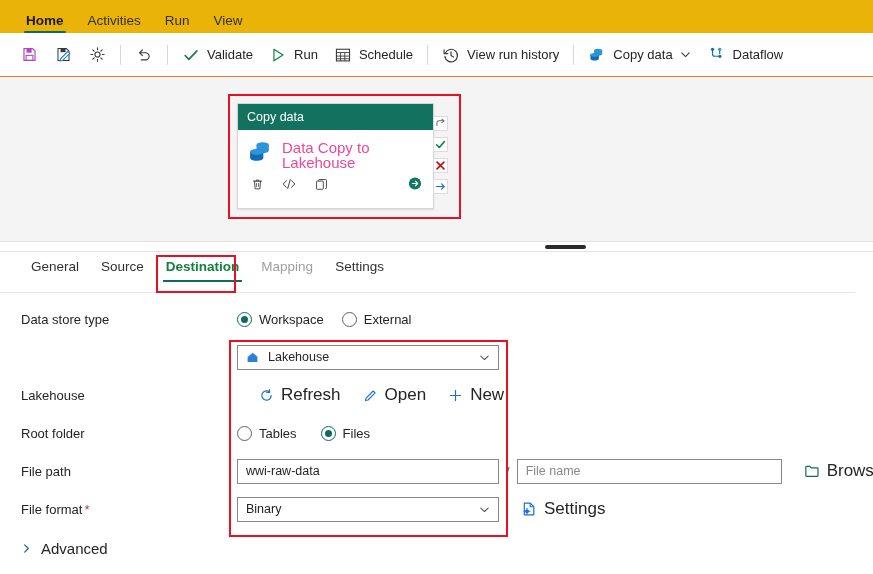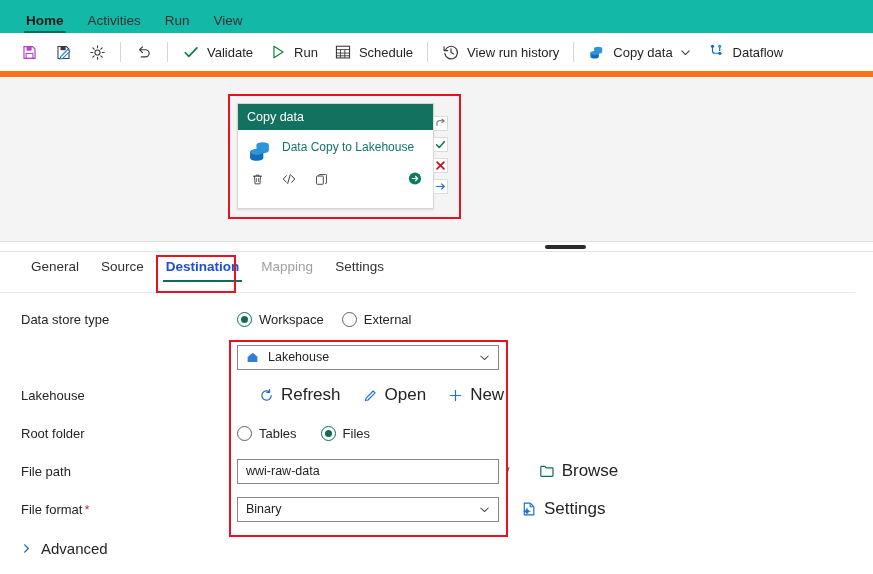--- a/index.html
+++ b/index.html
@@ -6,36 +6,36 @@
   body{
     width:873px;height:574px;overflow:hidden;background:#ffffff;
     font-family:"Liberation Sans","DejaVu Sans",sans-serif;
     color:#201f1e;-webkit-font-smoothing:antialiased;
   }
   .app{position:relative;width:873px;height:574px;}
 
   
   .ribbon-tabs{
     height:33px;display:flex;align-items:flex-end;padding-left:14px;
-    background:#14b8a6;box-sizing:border-box;
+    background:#eab308;box-sizing:border-box;
   }
   .rtab{
     position:relative;font-size:13.5px;color:#323130;padding:0 12px 5px 12px;
     cursor:pointer;line-height:14px;
   }
   .rtab.active{font-weight:bold;color:#1b1a19;}
   .rtab.active::after{
     content:"";position:absolute;left:10px;right:10px;bottom:0;height:2px;
     background:#0f6c5c;border-radius:1px;
   }
 
   
   .cmdbar{
     height:44px;display:flex;align-items:center;gap:0px;padding-left:12px;
-    border-bottom:6px solid #f97316;background:#ffffff;box-sizing:border-box;
+    border-bottom:1px solid #f97316;background:#ffffff;box-sizing:border-box;
   }
   .cmd{
     display:flex;align-items:center;gap:7px;height:30px;padding:0 8px;
     font-size:13px;color:#242424;cursor:pointer;border-radius:3px;white-space:nowrap;
   }
   .cmd .ico{display:inline-flex;width:18px;height:18px;align-items:center;justify-content:center;}
   .vsep{width:1px;height:20px;background:#d6d6d6;margin:0 6px;}
 
   
   .canvas{
@@ -50,21 +50,21 @@
   .card{
     position:absolute;left:237px;top:103px;width:197px;height:106px;
     background:#ffffff;border:1px solid #d6d6d6;box-sizing:border-box;
     box-shadow:0 1px 2px rgba(0,0,0,.10);
   }
   .card-head{
     height:26px;background:#13715f;color:#ffffff;font-size:12.5px;
     display:flex;align-items:center;padding-left:9px;box-sizing:border-box;
   }
   .card-body{display:flex;align-items:flex-start;padding:8px 8px 0 9px;gap:8px;}
-  .card-title{font-size:12px;line-height:15px;color:#0f766e;padding-top:2px;}
+  .card-title{font-size:15px;line-height:15px;color:#ec4899;padding-top:2px;}
   .card-actions{
     display:flex;align-items:center;gap:16px;padding:6px 10px 0 11px;position:relative;
   }
   .card-actions .act{width:16px;height:16px;cursor:pointer;display:inline-flex;align-items:center;justify-content:center;}
   .card-actions .go{position:absolute;right:10px;top:5px;}
 
   .conns{position:absolute;left:433px;top:116px;display:flex;flex-direction:column;gap:6px;}
   .conn{
     width:15px;height:15px;background:#ffffff;border:1px solid #dcdcdc;
     display:flex;align-items:center;justify-content:center;cursor:pointer;box-sizing:border-box;
@@ -79,21 +79,21 @@
 
   
   .ptabs{
     position:absolute;left:0;top:255px;width:855px;height:38px;
     display:flex;align-items:flex-start;padding-left:20px;box-sizing:border-box;
     border-bottom:1px solid #e6e6e6;
   }
   .ptab{
     position:relative;font-size:13.5px;color:#323130;padding:4px 11px 10px 11px;cursor:pointer;
   }
-  .ptab.active{font-weight:bold;color:#1d4ed8;}
+  .ptab.active{font-weight:bold;color:#15803d;}
   .ptab.active::after{
     content:"";position:absolute;left:8px;right:8px;bottom:2px;height:2px;background:#0f6c5c;
   }
   .ptab.disabled{color:#a19f9d;cursor:default;}
   .dest-hl{
     position:absolute;left:156px;top:255px;width:80px;height:38px;
     border:2px solid #e81123;box-sizing:border-box;pointer-events:none;
   }
 
   
@@ -442,20 +442,23 @@
       </div>
     </div>
 
     <div class="row">
       <div class="lbl">File path</div>
       <div class="ctl">
         <div class="tb">
           <span>wwi-raw-data</span>
         </div>
         <span class="slash">/</span>
+        <div class="tb tb-filename placeholder">
+          <span>File name</span>
+        </div>
         <div class="linkbtn" style="margin-left:16px">
           <span>
             <svg width="16" height="16" viewBox="0 0 16 16">
                 <path d="M1.8 12.6V4.2a.8.8 0 0 1 .8-.8h3.3l1.3 1.5h6a.8.8 0 0 1 .8.8v6.9a.8.8 0 0 1-.8.8H2.6a.8.8 0 0 1-.8-.8z" fill="none" stroke="#0f6c5c" stroke-width="1.2" stroke-linejoin="round"></path>
               </svg>
           </span>
           <span>Browse</span>
         </div>
       </div>
     </div>

